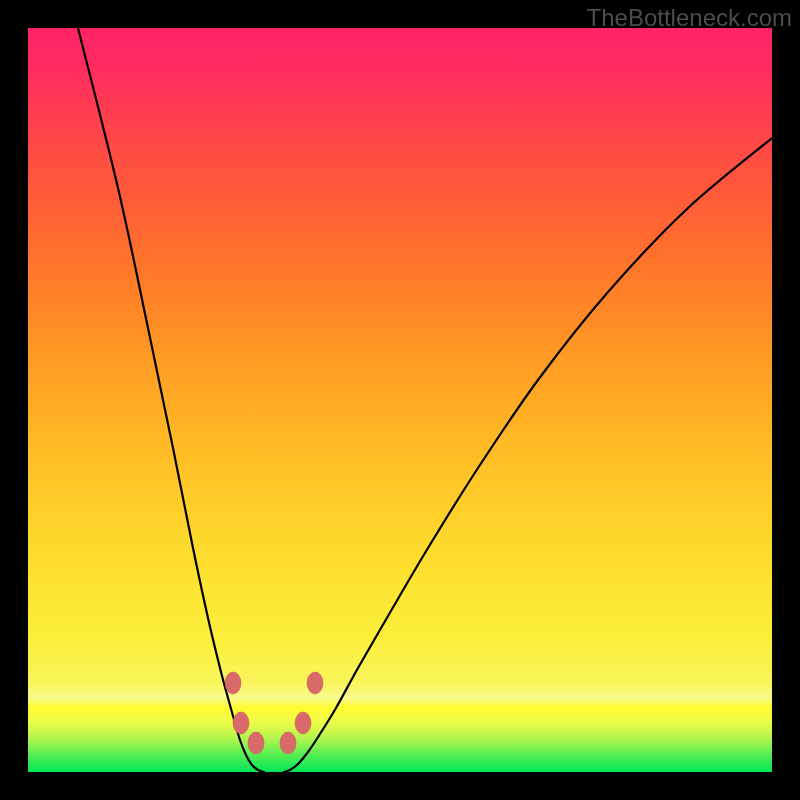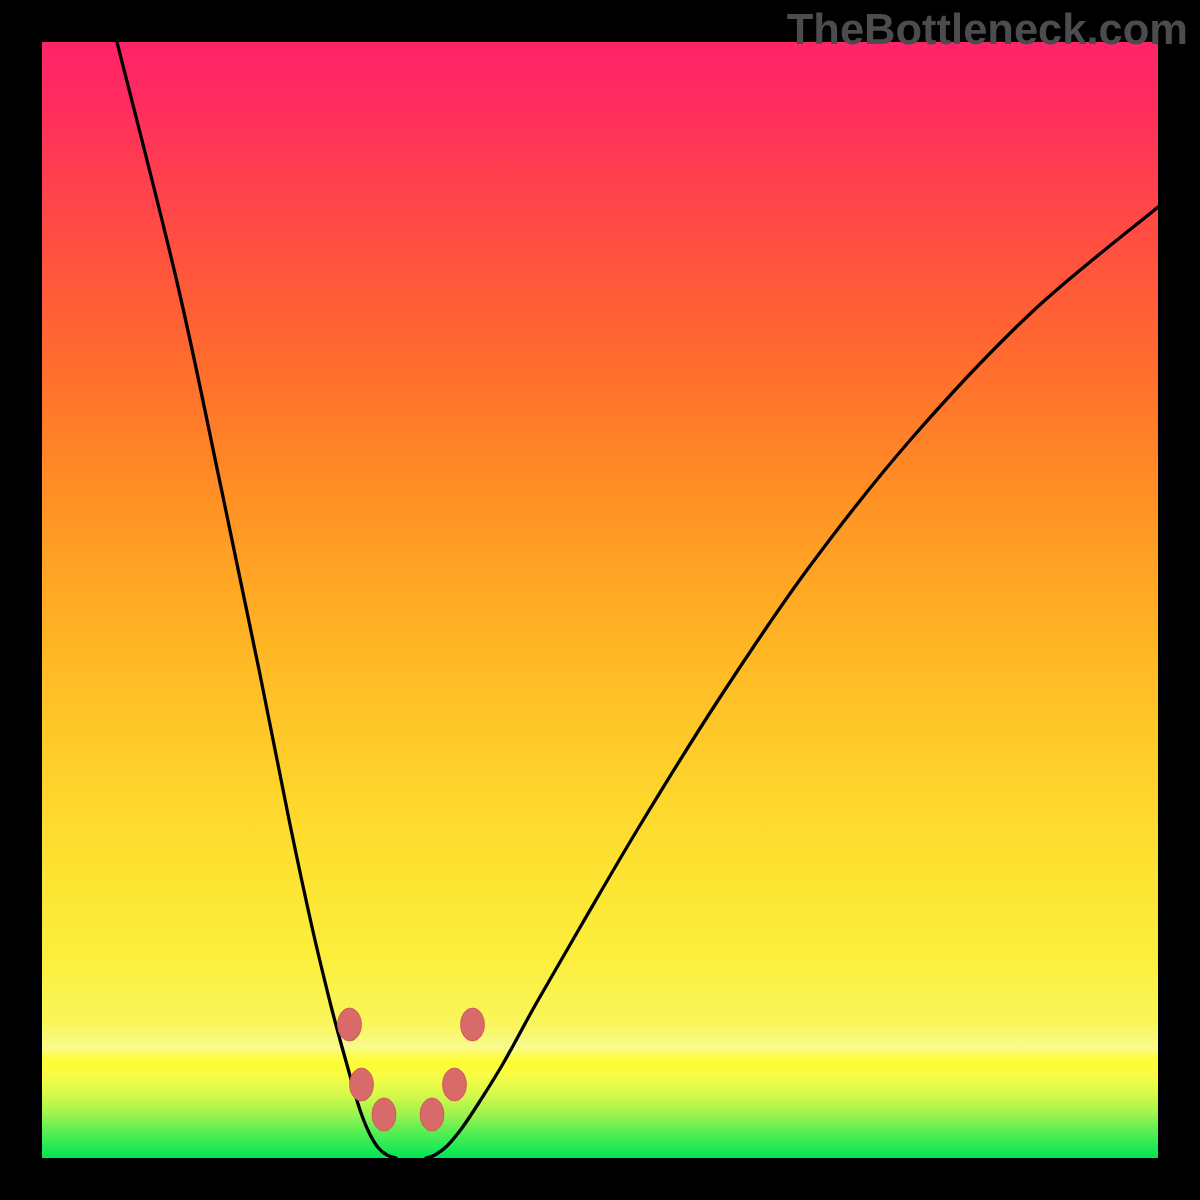--- a/index.html
+++ b/index.html
@@ -43,22 +43,22 @@
       #ff543d 80%,
       #ff3f4e 88%,
       #ff2b60 95%,
       #ff2468 100%
     );
   }
   .watermark {
     position: absolute;
     top: 4px;
     right: 8px;
-    font-size: 29px;
-    font-weight: 700;
+    font-size: 24px;
+    font-weight: 400;
     color: #4c4c4c;
     letter-spacing: 0px;
     z-index: 10;
   }
   svg.overlay {
     position: absolute;
     inset: 0;
     width: 100%;
     height: 100%;
   }

